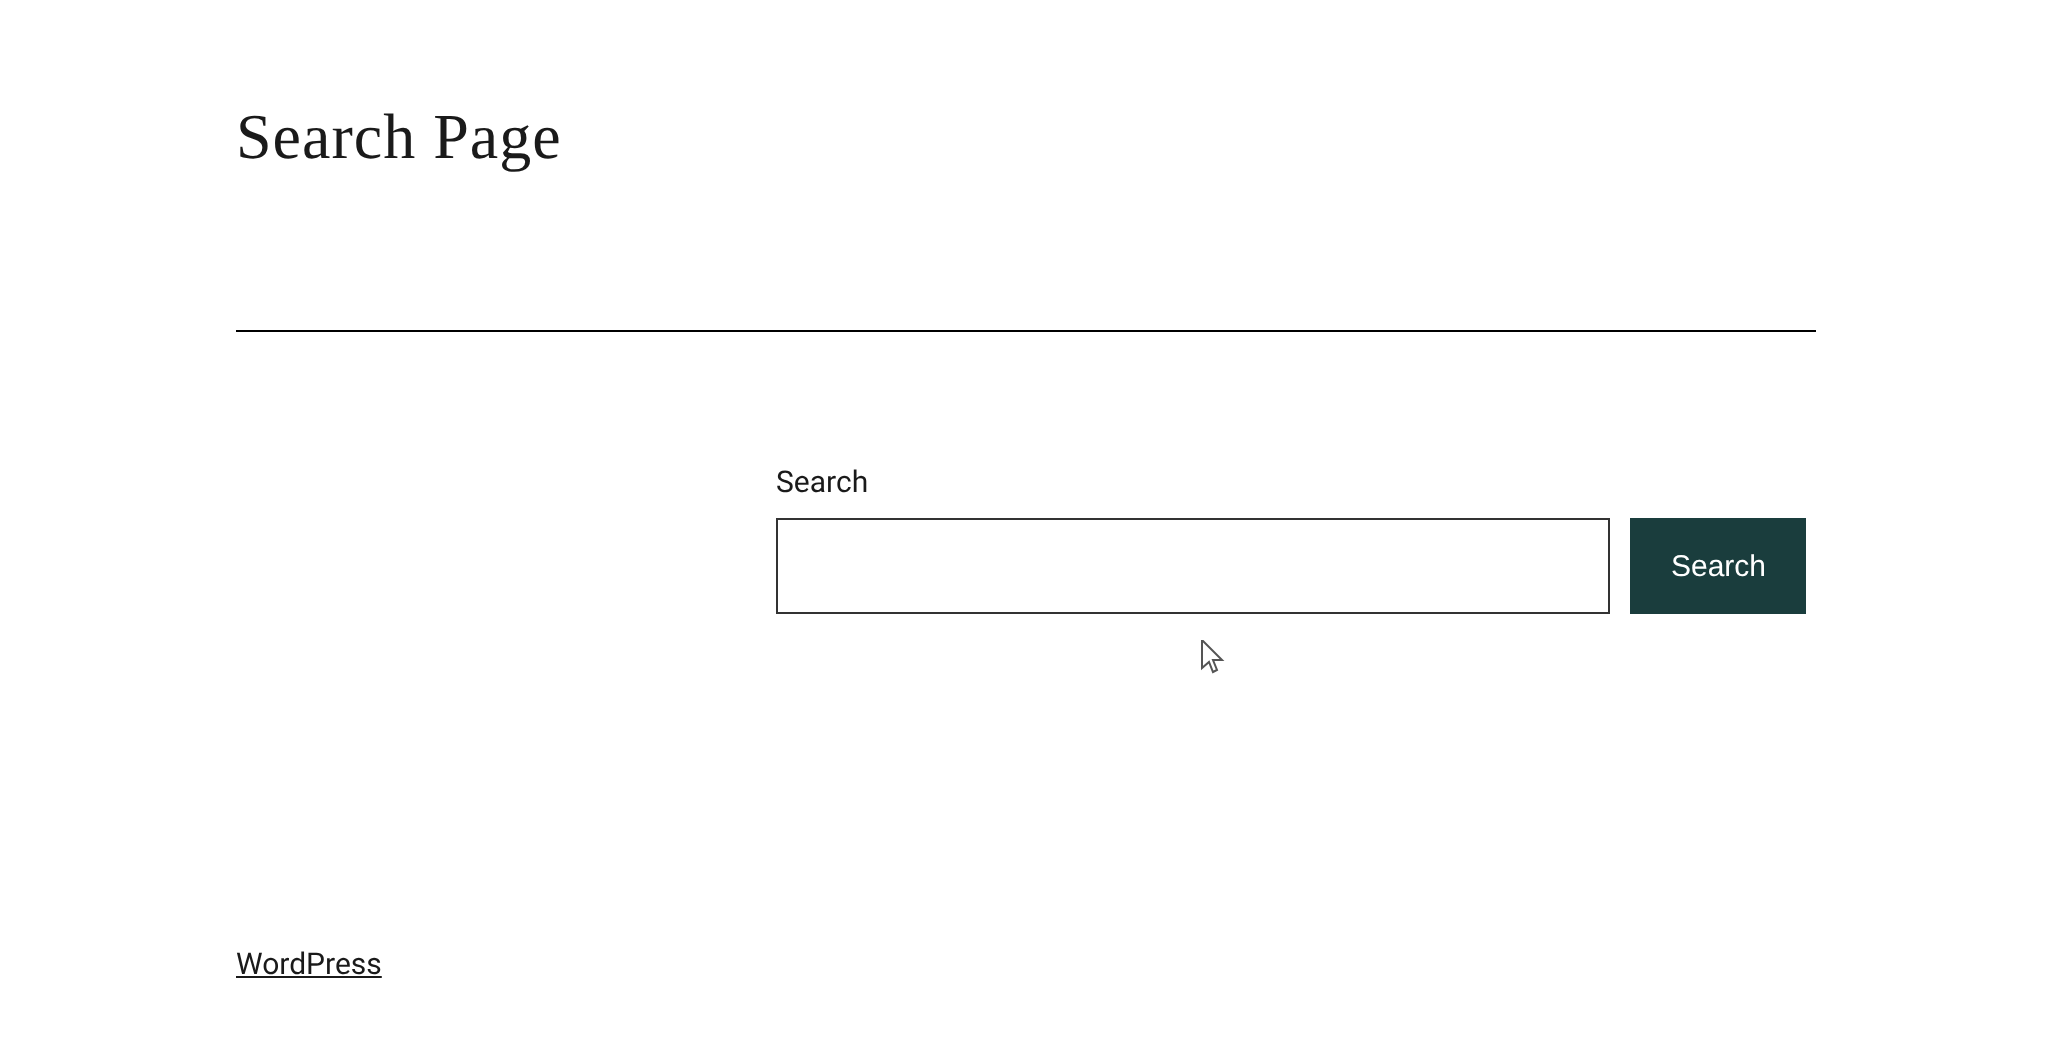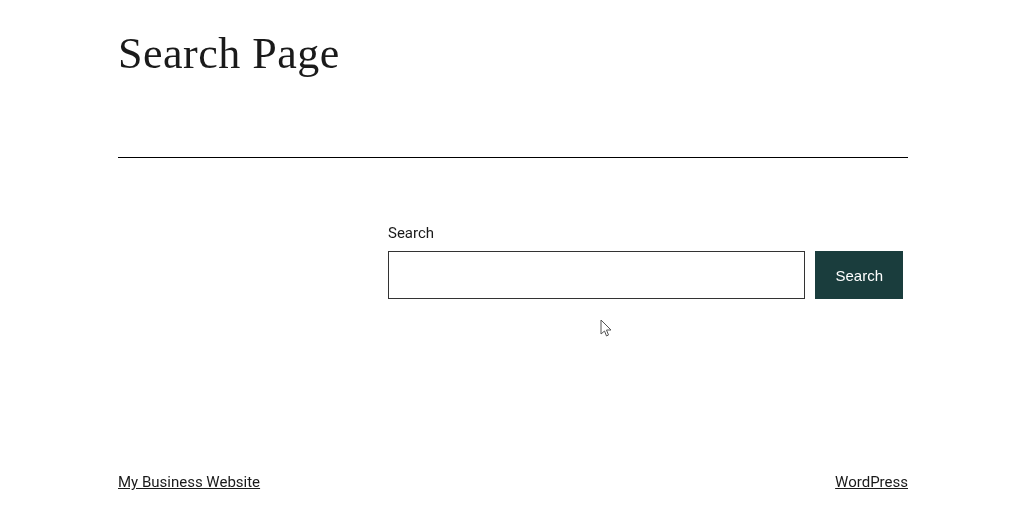--- a/index.html
+++ b/index.html
@@ -18,23 +18,23 @@
     .container {
       max-width: 790px;
       margin: 0 auto;
       padding: 0;
       position: relative;
       left: -2px;
     }
     .page-title {
       font-family: Georgia, "Times New Roman", serif;
       font-weight: 300;
-      font-size: 44px;
+      font-size: 32px;
       color: #1a1a1a;
-      margin-top: 28px;
+      margin-top: 50px;
       letter-spacing: 0.5px;
     }
     .divider {
       border: none;
       border-top: 1.5px solid #000000;
       margin-top: 78px;
       width: 100%;
     }
     .search-section {
       margin-top: 66px;
@@ -124,21 +124,20 @@
       <div class="search-row">
         <input type="text" class="search-input" value="" style="">
         <button class="search-button">Search</button>
       </div>
     </div>
   </div>
 </div>
 
 <div class="footer">
   <div class="footer-inner">
-    <a class="footer-link">My Business Website</a>
     <div class="footer-right">
       <a class="footer-link">WordPress</a>
     </div>
   </div>
 </div>
 
 <svg class="cursor" viewBox="0 0 12 18">
   <path d="M0 0 L0 14 L3.5 11 L5.5 16 L7.5 15 L5.5 10 L10 10 Z" fill="none" stroke="#555" stroke-width="1"></path>
 </svg>
 

